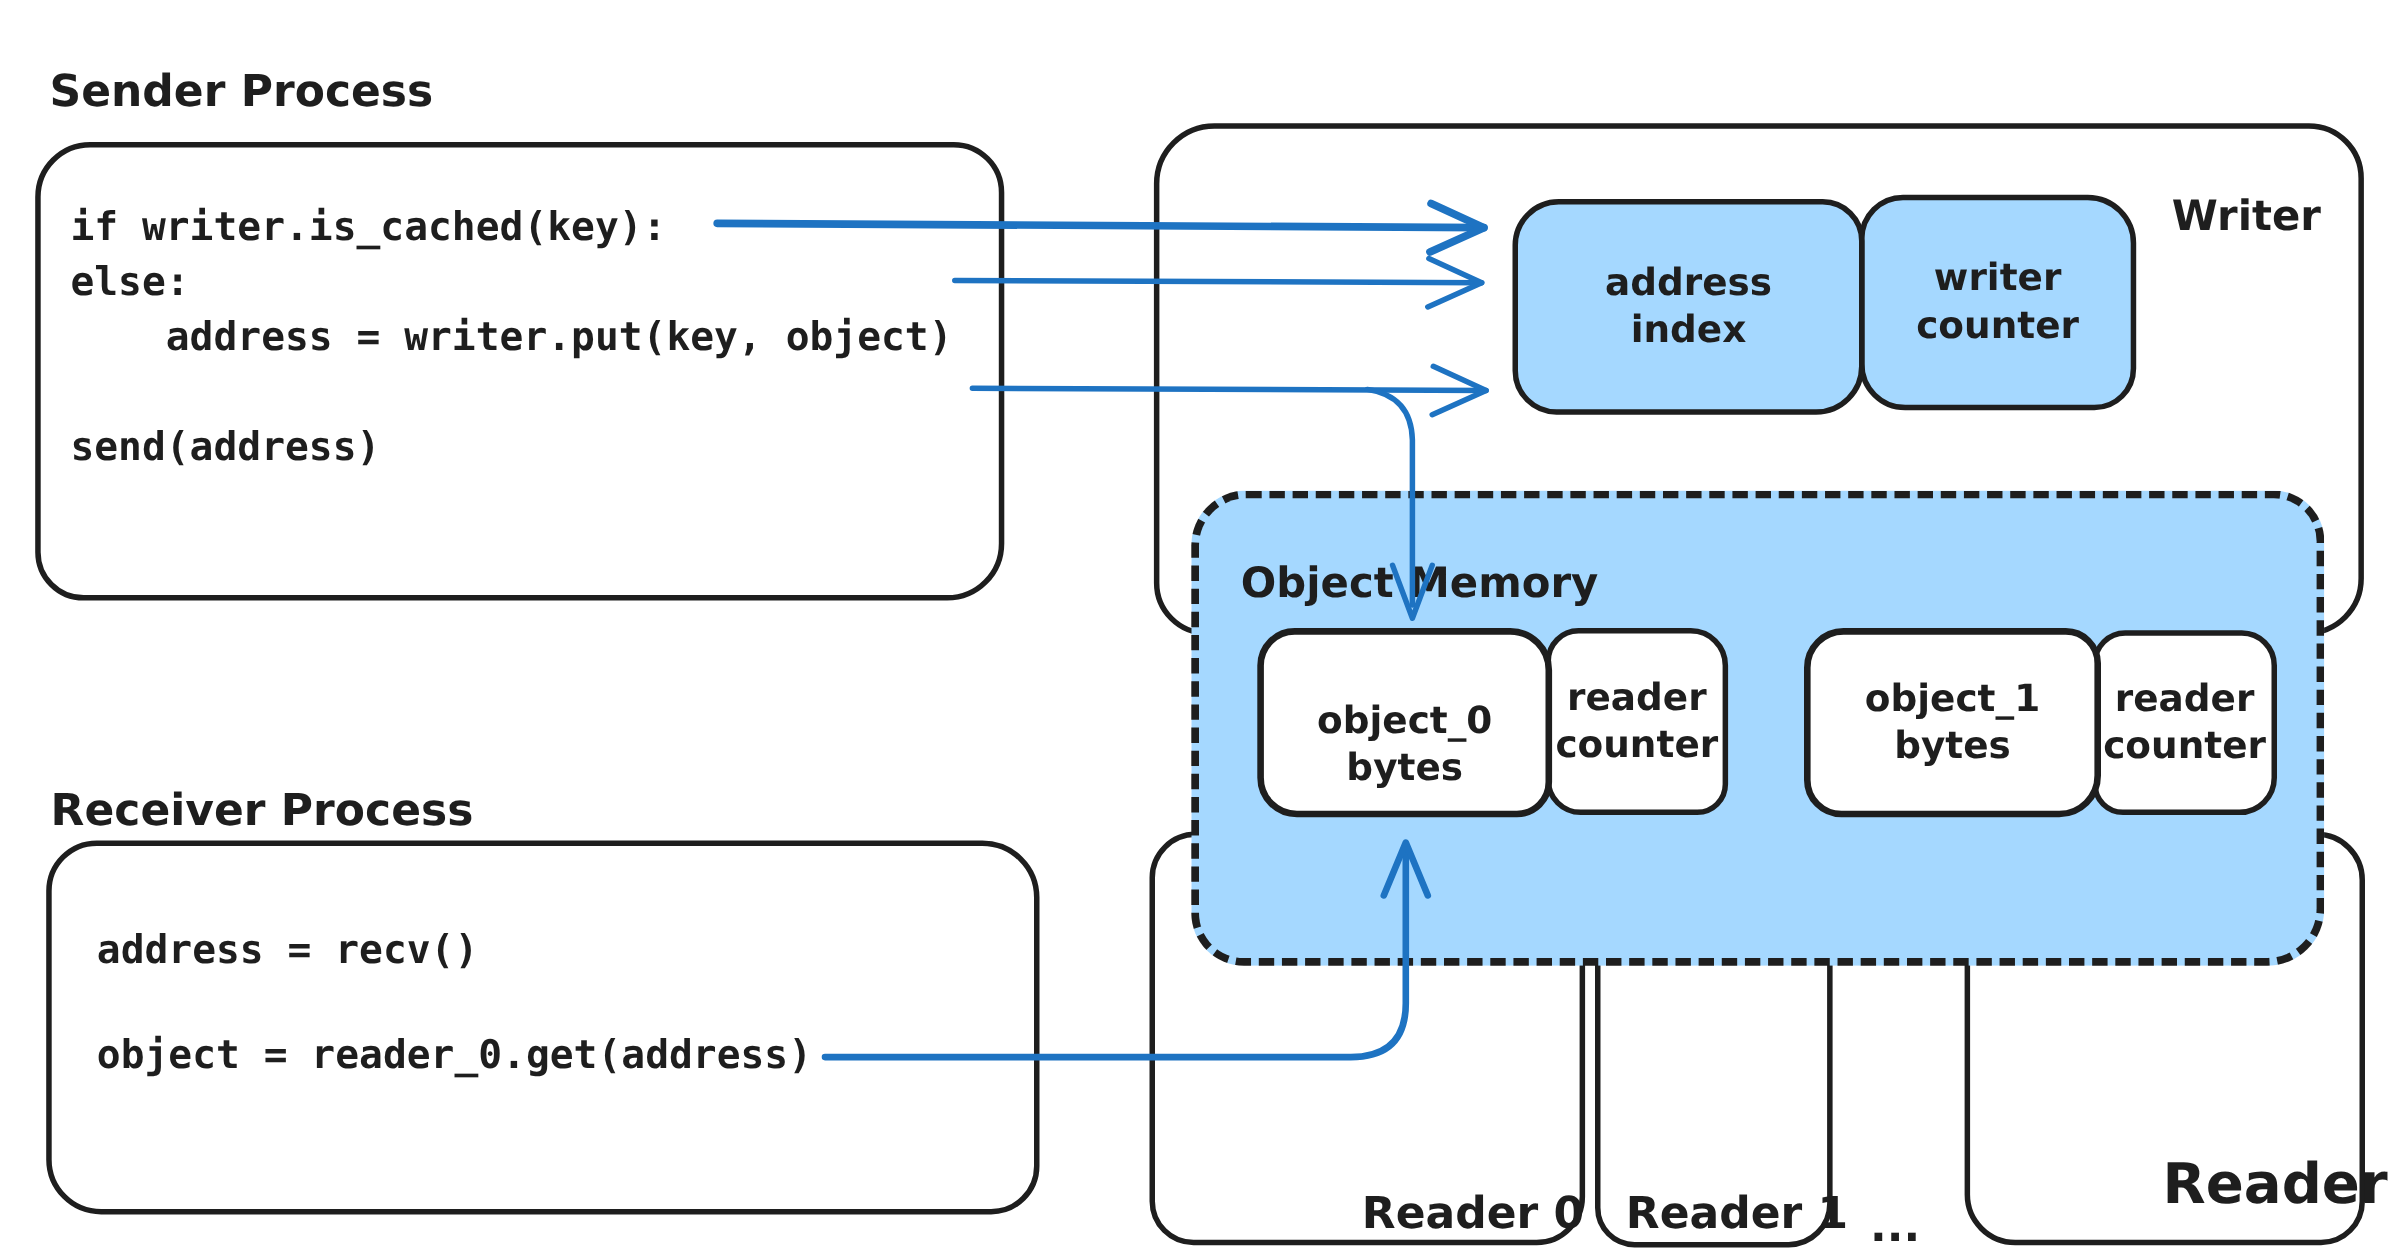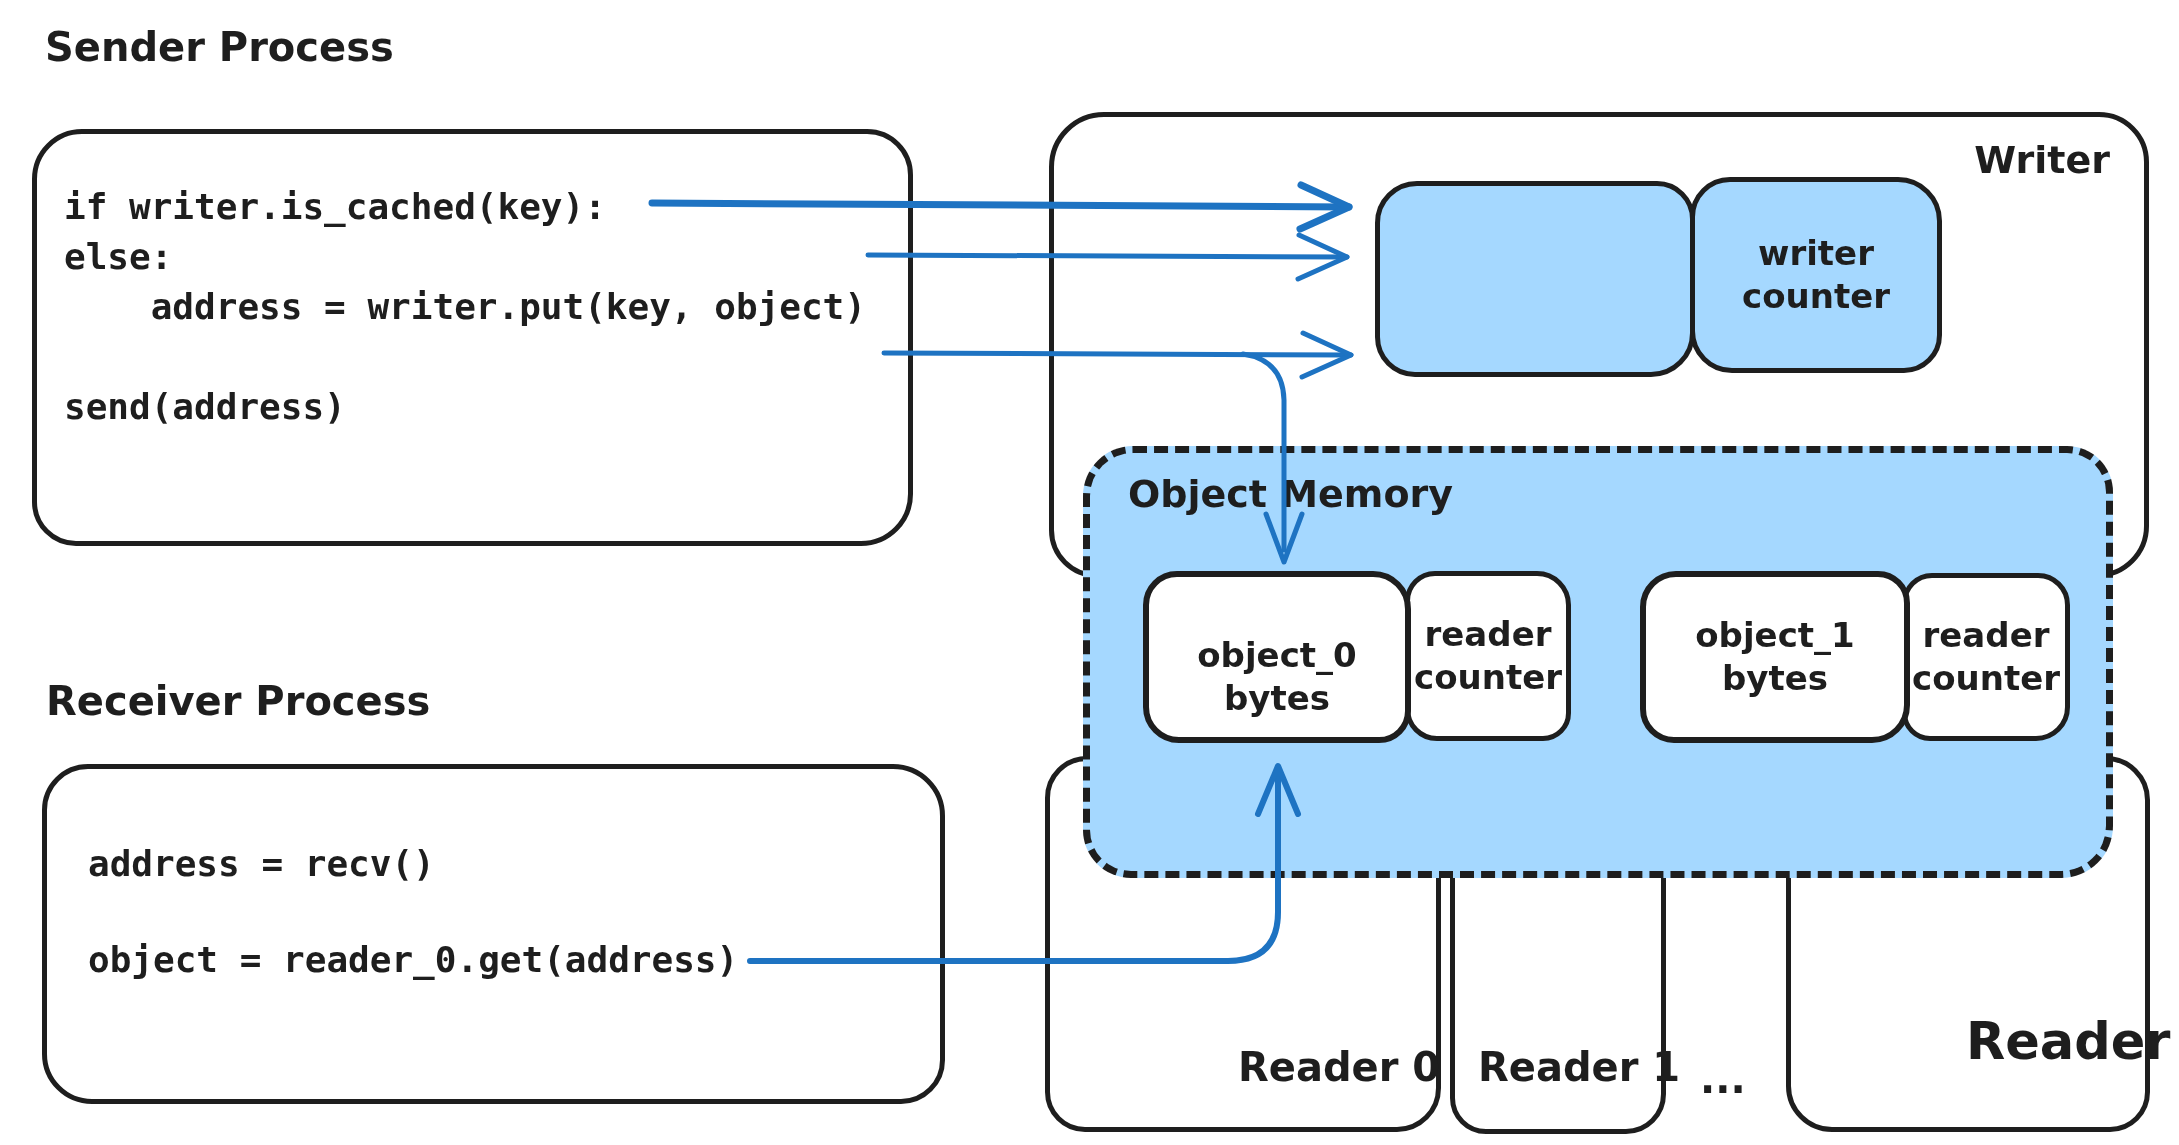--- a/index.html
+++ b/index.html
@@ -27,20 +27,21 @@
   .box.white{background:#ffffff;}
   .box.dashed{
     border:7px dashed var(--stroke);
     background:var(--blue-fill);
   }
   .hand-label{
     position:absolute;
     font-weight:600;
     color:var(--stroke);
     white-space:nowrap;
+    margin-top:36px;
   }
   .code{
     position:absolute;
     font-family:"DejaVu Sans Mono","Liberation Mono",monospace;
     font-weight:600;
     font-size:36px;
     color:var(--stroke);
   }
   .code .code-line{
     white-space:pre;
@@ -99,20 +100,24 @@
   <div class="box" style="left:1049px;top:112px;width:1100px;height:466px;border-radius:55px 50px 52px 48px;z-index:1;"></div>
   <div class="hand-label" style="left:1890px;top:138px;width:220px;text-align:right;font-size:38px;z-index:2;">Writer</div>
 
   <div class="box filled" style="left:1690px;top:177px;width:252px;height:196px;border-radius:40px 44px 38px 42px;z-index:3;"></div>
   <div class="cell-label" style="left:1690px;top:177px;width:252px;height:196px;z-index:3;">
     <div>writer</div>
     <div>counter</div>
   </div>
 
   <div class="box filled" style="left:1375px;top:181px;width:320px;height:196px;border-radius:42px 38px 44px 40px;z-index:4;"></div>
+  <div class="cell-label" style="left:1375px;top:181px;width:320px;height:196px;z-index:4;">
+    <div>address</div>
+    <div>index</div>
+  </div>
 
   <div class="box" style="left:1045px;top:756px;width:396px;height:376px;border-radius:42px 38px 44px 40px;z-index:1;"></div>
   <div class="box" style="left:1450px;top:756px;width:216px;height:378px;border-radius:38px 42px 40px 36px;z-index:1;"></div>
   <div class="box" style="left:1786px;top:756px;width:364px;height:376px;border-radius:42px 44px 40px 46px;z-index:1;"></div>
 
   <div class="hand-label" style="left:1238px;top:1044px;font-size:40px;z-index:2;">Reader 0</div>
   <div class="hand-label" style="left:1478px;top:1044px;font-size:40px;z-index:2;">Reader 1</div>
   <div class="hand-label" style="left:1700px;top:1056px;font-size:40px;font-weight:700;z-index:2;">...</div>
   <div class="hand-label" style="left:1966px;top:1012px;font-size:51px;z-index:2;">Reader n</div>
 

